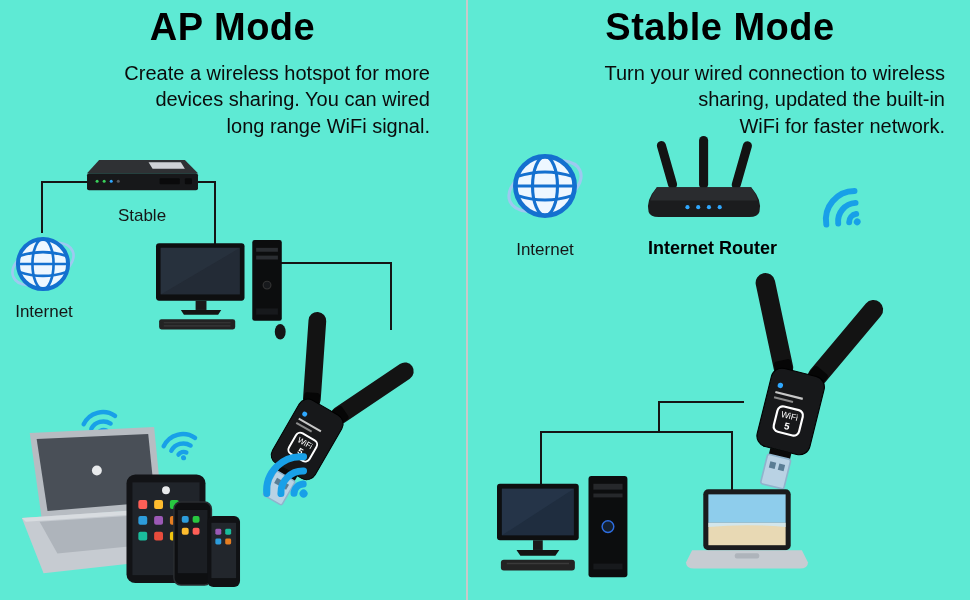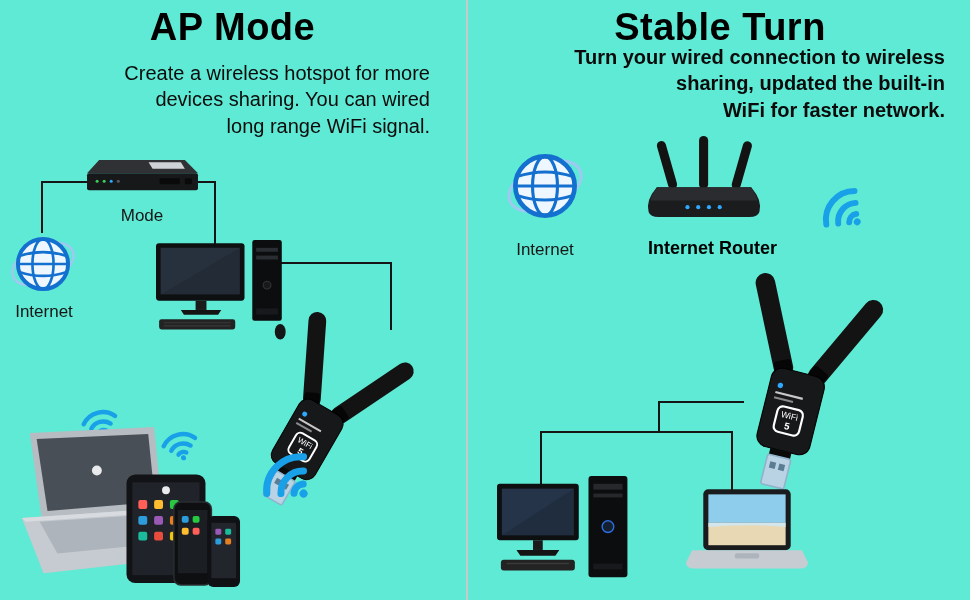--- a/index.html
+++ b/index.html
@@ -44,21 +44,21 @@
       <path d="M128 20 L192 20 L200 33 L136 33 Z" fill="#cfd2d6"></path>
       <rect x="6" y="42" width="220" height="34" rx="4" fill="#17181a"></rect>
       <rect x="150" y="52" width="40" height="12" rx="2" fill="#0a0a0b"></rect>
       <rect x="200" y="52" width="14" height="12" rx="2" fill="#0a0a0b"></rect>
       <circle cx="26" cy="58" r="3" fill="#39d05a"></circle>
       <circle cx="40" cy="58" r="3" fill="#39d05a"></circle>
       <circle cx="54" cy="58" r="3" fill="#2fa8ff"></circle>
       <circle cx="68" cy="58" r="3" fill="#555a60"></circle>
     </svg>
   </div>
-  <div class="abs label" style="left:84px; top:206px; width:116px;">Mode</div>
+  <div class="abs label" style="left:84px; top:206px; width:116px;">Stable</div>
 
   <div class="abs" style="left:10px; top:231px; width:66px; height:66px;">
     <svg viewBox="0 0 100 100">
       <ellipse cx="50" cy="50" rx="49" ry="28" fill="none" stroke="#9ec9f0" stroke-width="4" transform="rotate(-24 50 50)"></ellipse>
       <circle cx="50" cy="50" r="38" fill="#eef7ff" stroke="#1470cf" stroke-width="6"></circle>
       <ellipse cx="50" cy="50" rx="16" ry="38" fill="none" stroke="#1470cf" stroke-width="4"></ellipse>
       <path d="M14 38 Q50 26 86 38" fill="none" stroke="#1470cf" stroke-width="4"></path>
       <path d="M14 62 Q50 74 86 62" fill="none" stroke="#1470cf" stroke-width="4"></path>
       <line x1="12" y1="50" x2="88" y2="50" stroke="#1470cf" stroke-width="4"></line>
     </svg>
@@ -161,23 +161,23 @@
       <rect x="185" y="104" width="7" height="7" rx="2" fill="#ff5f57"></rect>
       <rect x="200" y="92" width="33" height="72" rx="6" fill="#101114"></rect>
       <rect x="204" y="99" width="25" height="56" fill="#22262c"></rect>
       <rect x="208" y="105" width="6" height="6" rx="1.5" fill="#9b59b6"></rect>
       <rect x="218" y="105" width="6" height="6" rx="1.5" fill="#1abc9c"></rect>
       <rect x="208" y="115" width="6" height="6" rx="1.5" fill="#2d9cdb"></rect>
       <rect x="218" y="115" width="6" height="6" rx="1.5" fill="#e67e22"></rect>
     </svg>
   </div>
 
-  <div class="abs title" style="left:505px; top:6px; width:430px;">Stable Turn</div>
-
-  <div class="abs desc" style="left:495px; top:44px; width:450px;font-weight:bold;">
+  <div class="abs title" style="left:505px; top:6px; width:430px;">Stable Mode</div>
+
+  <div class="abs desc" style="left:495px; top:60px; width:450px;">
     <div>Turn your wired connection to wireless</div>
     <div>sharing, updated the built-in</div>
     <div>WiFi for faster network.</div>
   </div>
 
   <div class="abs" style="left:506px; top:147px; width:78px; height:78px;">
     <svg viewBox="0 0 100 100">
       <ellipse cx="50" cy="50" rx="49" ry="28" fill="none" stroke="#9ec9f0" stroke-width="4" transform="rotate(-24 50 50)"></ellipse>
       <circle cx="50" cy="50" r="38" fill="#eef7ff" stroke="#1470cf" stroke-width="6"></circle>
       <ellipse cx="50" cy="50" rx="16" ry="38" fill="none" stroke="#1470cf" stroke-width="4"></ellipse>

